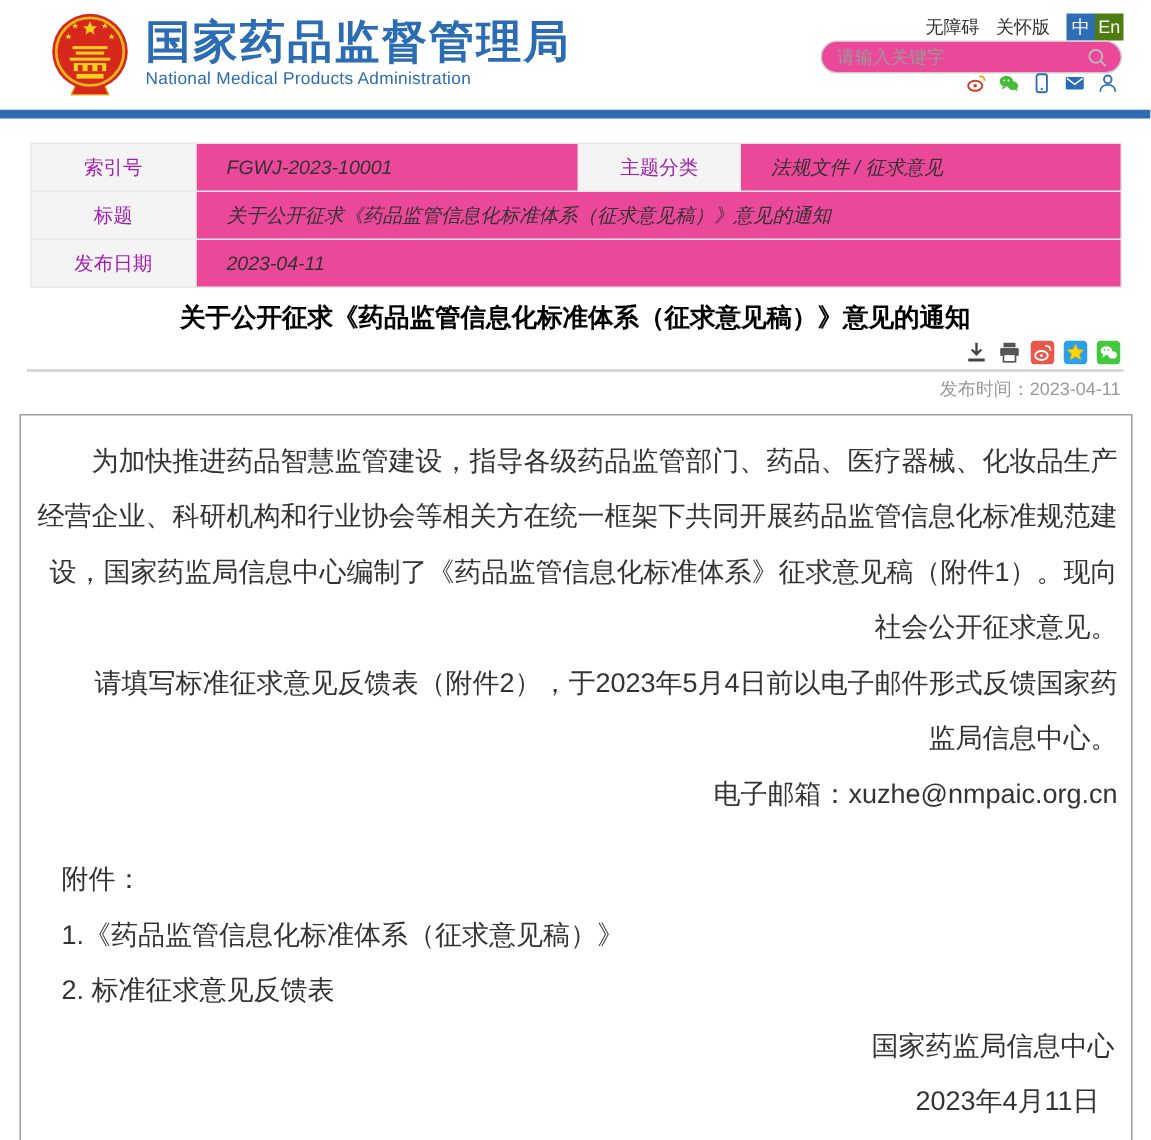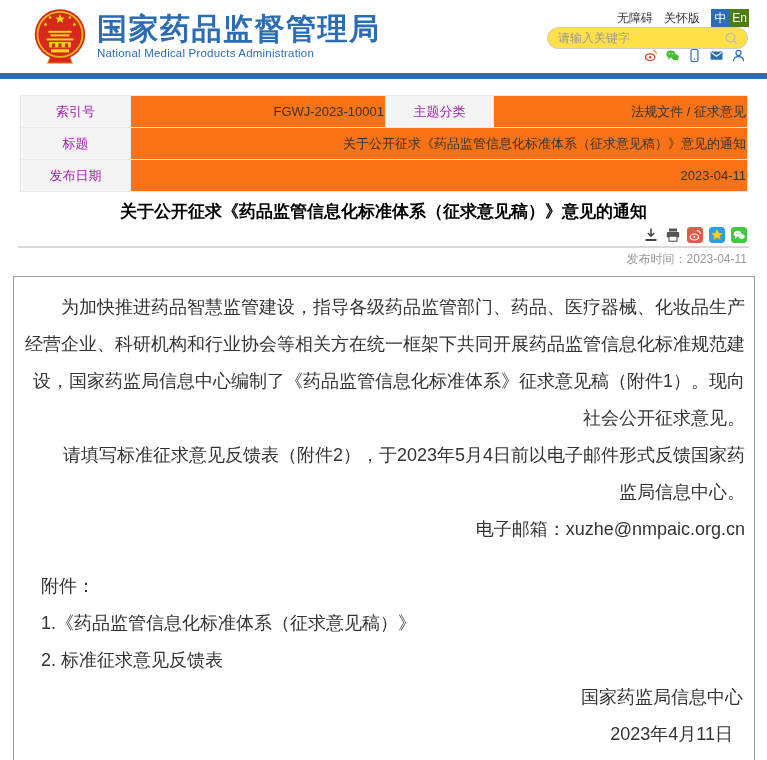--- a/index.html
+++ b/index.html
@@ -12,32 +12,32 @@
   .header{position:relative;height:73px;background:#fff;}
   .emblem{position:absolute;left:33px;top:7px;width:54px;height:62px;}
   .brand{position:absolute;left:97px;top:14px;}
   .brand .site-title{margin:0;font-size:30px;font-weight:bold;color:#2b6cb3;letter-spacing:1.5px;line-height:30px;}
   .brand .site-sub{font-size:11.5px;color:#2b6cb3;margin-top:3px;letter-spacing:.2px;}
   .toplinks{position:absolute;top:9px;right:18px;display:flex;align-items:center;font-size:12px;color:#333;}
   .toplinks .tlink{margin-right:11px;cursor:pointer;}
   .lang{display:inline-block;width:19px;height:18px;line-height:18px;text-align:center;font-size:12px;cursor:pointer;}
   .lang-zh{background:#2e6db4;color:#fff;}
   .lang-en{background:#4d7c0f;color:#fff;}
-  .searchbox{position:absolute;top:27px;right:19px;width:183px;height:20px;border:1px solid #ccc;border-radius:12px;display:flex;align-items:center;padding:0 8px;background:#fde047;}
+  .searchbox{position:absolute;top:27px;right:19px;width:183px;height:20px;border:1px solid #ccc;border-radius:12px;display:flex;align-items:center;padding:0 8px;background:#ec4899;}
   .searchbox input{border:0;outline:0;flex:1;font-size:12px;color:#333;background:transparent;font-family:inherit;}
   .searchbox input::placeholder{color:#999;}
   .miniicons{position:absolute;top:48px;right:21px;display:flex;gap:7px;align-items:center;}
   .miniicons .mi{width:15px;height:15px;cursor:pointer;}
   .bluebar{height:6px;background:#2e6db4;}
   
   .main{width:727px;margin:16px 0 0 20px;}
   table.meta{border-collapse:collapse;width:727px;table-layout:fixed;font-size:13px;color:#333;}
   .meta th,.meta td{border:1px solid #e9e9e9;height:29px;font-weight:normal;}
   .meta th{background:#f4f4f4;text-align:center;color:#a21caf;}
-  .meta td{padding-left:20px;text-align:right;background:#f97316;}
+  .meta td{padding-left:20px;text-align:left;background:#ec4899;font-style:italic;}
   .article-title{margin:10px 0 0;text-align:center;font-size:17px;font-weight:bold;color:#000;line-height:20px;}
   .actions{display:flex;justify-content:flex-end;align-items:center;gap:6px;margin-top:5px;height:16px;}
   .actions .act{width:16px;height:16px;cursor:pointer;}
   .share{border-radius:3px;}
   .sep{border:0;border-top:2px solid #d8d8d8;margin:3px 0 0 -2px;width:731px;}
   .pubtime{text-align:right;font-size:12px;color:#999;margin-top:4px;line-height:14px;}
   .content-box{
     box-sizing:border-box;width:742px;margin:10px 0 0 -7px;
     border:1px solid #9c9c9c;padding:12px 9px 8px 9px;
     font-size:18px;color:#333;line-height:37px;background:#fff;

